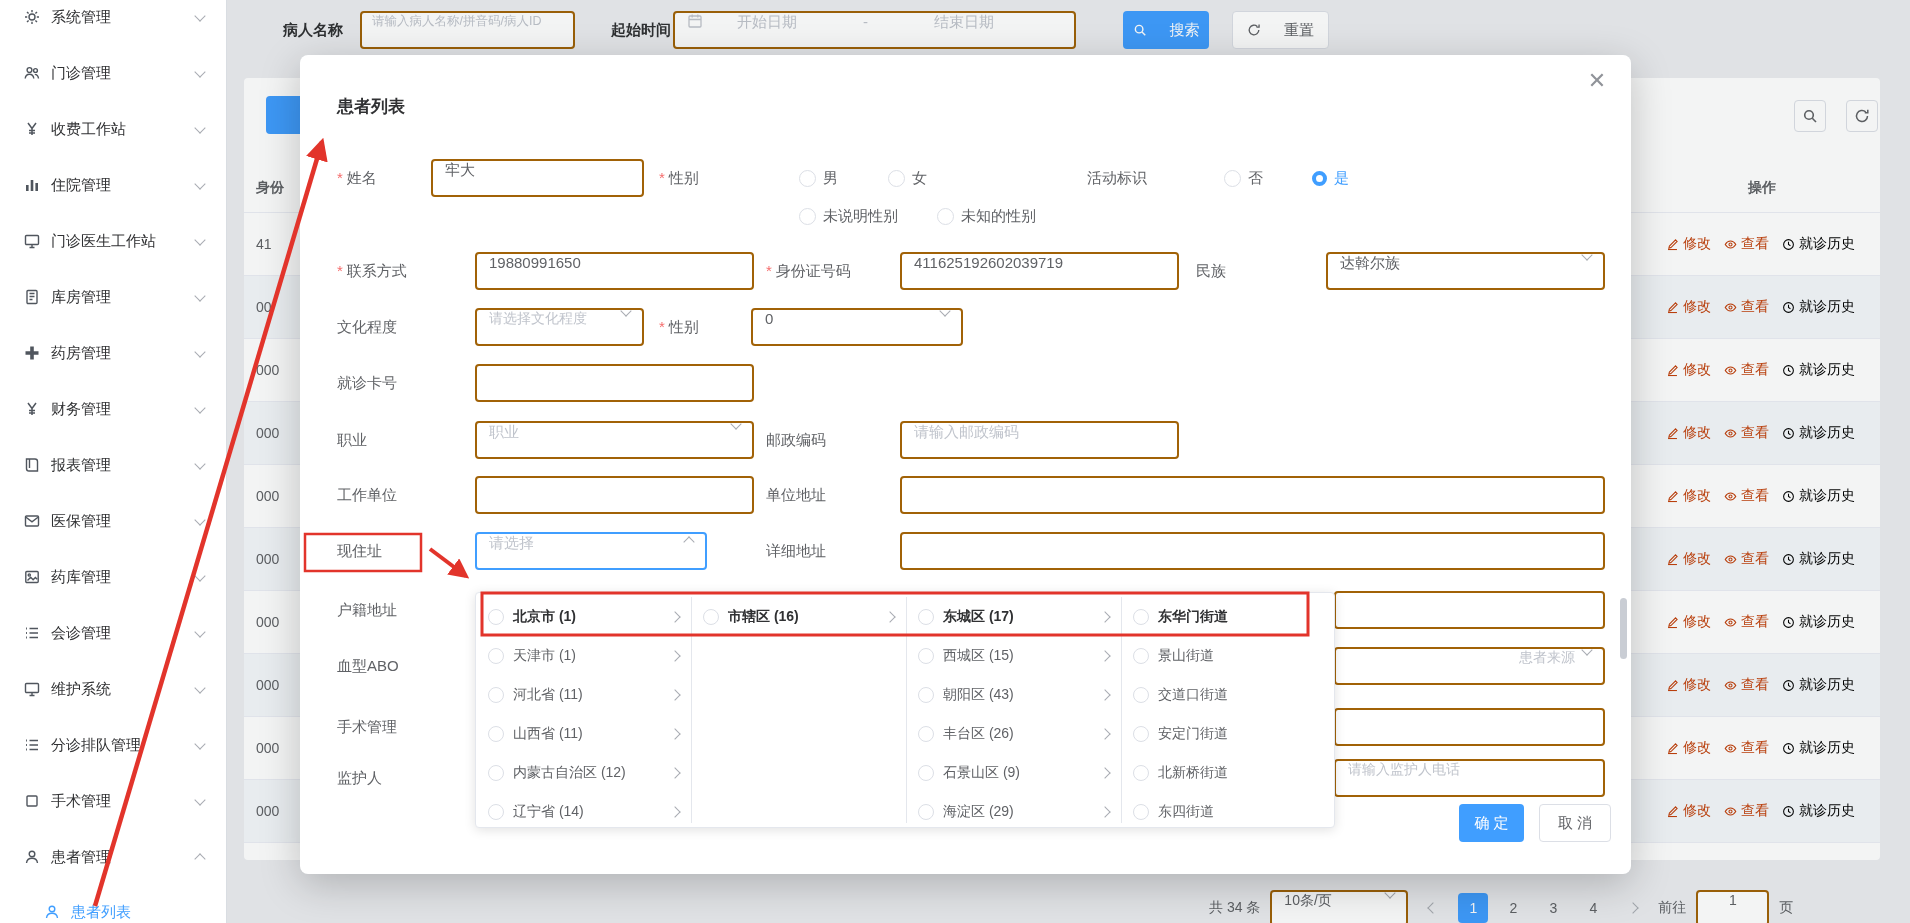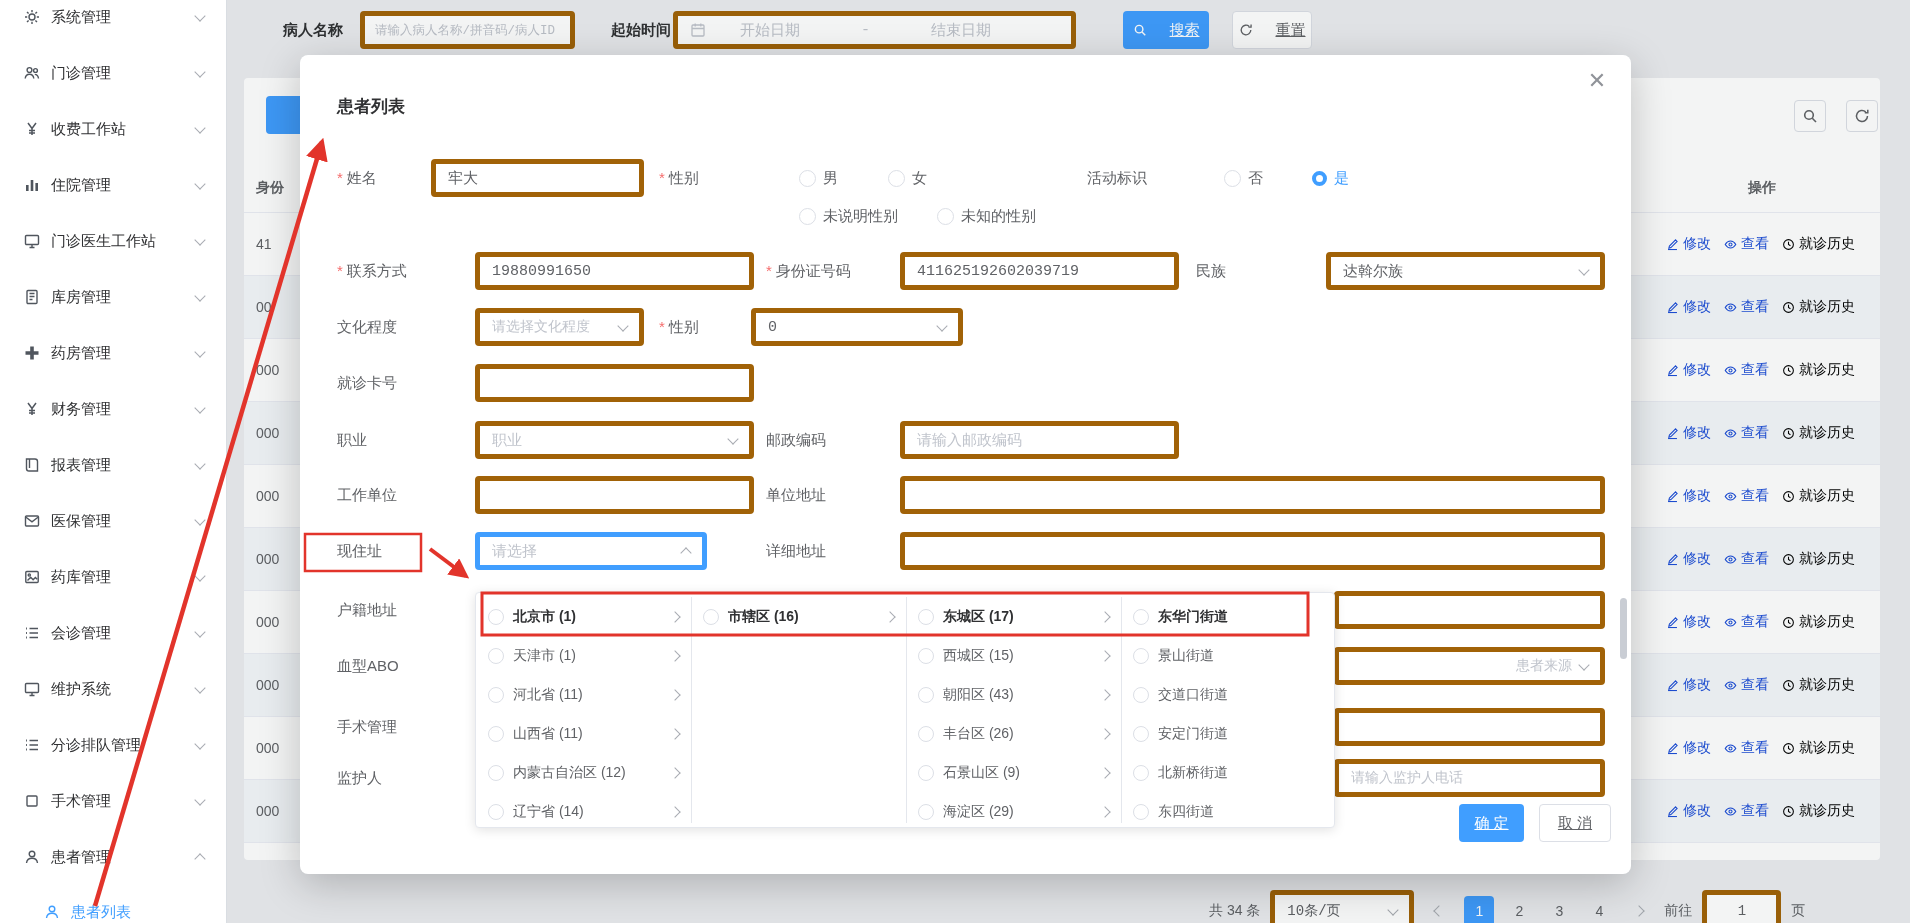--- a/index.html
+++ b/index.html
@@ -20,43 +20,43 @@
   .chev{width:7px;height:7px;border-right:1.6px solid #a8abb2;border-bottom:1.6px solid #a8abb2;
         display:inline-block;flex:none;}
   .chev.down{transform:rotate(45deg);margin-top:-3px;}
   .chev.up{transform:rotate(-135deg);margin-top:4px;}
   .chev.right{transform:rotate(-45deg);}
   .chev.left{transform:rotate(135deg);}
   [data-icon] svg{width:100%;height:100%;display:block;}
   .icon13{width:13px;height:13px;display:inline-block;flex:none;}
   .icon14{width:14px;height:14px;display:inline-block;flex:none;}
   .icon16{width:16px;height:16px;display:inline-block;flex:none;}
-  .input{height:38px;border:5px solid #a16207;border-radius:4px;background:#fff;display:flex;
-         align-items:center;padding:0 12px;font-size:15px;color:#606266;font-family:Liberation Mono, monospace;}
+  .input{height:38px;border:2px solid #a16207;border-radius:4px;background:#fff;display:flex;
+         padding:0 12px;font-size:15px;color:#606266;}
   .ph{color:#C0C4CC;}
   .sel-arrow{margin-left:auto;}
   .btn{height:38px;border-radius:4px;font-size:15px;display:flex;align-items:center;
-       justify-content:center;gap:23px;cursor:pointer;border:1px solid transparent;text-decoration:underline;}
+       justify-content:center;gap:23px;cursor:pointer;border:1px solid transparent;}
   .btn.primary{background:#409EFF;color:#fff;}
   .btn.plain{background:#fff;border-color:#DCDFE6;color:#606266;}
   
   .main{position:absolute;left:226px;top:0;right:0;bottom:0;}
   .filter-label{font-size:15px;font-weight:700;color:#303133;line-height:38px;}
   .card{background:#fff;border-radius:4px;}
   .tool-btn{width:32px;height:32px;border:1px solid #DCDFE6;border-radius:4px;background:#fff;
             display:flex;align-items:center;justify-content:center;color:#606266;}
   .thead{display:flex;align-items:center;border-bottom:1px solid #EBEEF5;}
   .th{font-size:14px;font-weight:700;color:#606266;}
   .tid{padding-left:12px;width:62px;overflow:hidden;white-space:nowrap;font-size:14px;color:#606266;}
   .actionh{position:absolute;left:1420px;width:196px;text-align:center;}
   .trow{height:62px;display:flex;align-items:center;border-bottom:1px solid #EBEEF5;position:relative;}
   .trow:nth-child(even){background:#F4F7FA;}
   .acts{position:absolute;left:1422px;width:200px;display:flex;gap:13px;align-items:center;}
   .alink{display:inline-flex;align-items:center;gap:4px;font-size:14px;white-space:nowrap;cursor:pointer;}
-  .blue{color:#1d4ed8;}
+  .blue{color:#c2410c;}
   .green{color:#000000;}
   .pager{display:flex;align-items:center;gap:10px;font-size:14px;color:#606266;}
   .page-num{min-width:30px;height:30px;border-radius:4px;display:flex;align-items:center;
             justify-content:center;font-size:14px;color:#606266;cursor:pointer;}
   .page-num.active{background:#409EFF;color:#fff;}
   .dim{position:absolute;inset:0;background:rgba(25,30,38,0.05);z-index:5;pointer-events:none;}
   
   .modal{position:absolute;left:300px;top:55px;width:1331px;height:819px;background:#fff;
          border-radius:8px;box-shadow:0 10px 40px rgba(0,0,0,0.22);z-index:10;}
   .m-title{position:absolute;left:37px;top:40px;font-size:17px;font-weight:700;color:#303133;}
@@ -279,21 +279,21 @@
   </div>
   <div class="btn primary abs" style="left:897px;top:11px;width:86px">
     <span class="icon14" data-icon="search-icon">
         <svg viewBox="0 0 16 16" fill="none" stroke="currentColor" stroke-width="1.6">
           <circle cx="7" cy="7" r="4.3"></circle>
           <path d="M10.3 10.3L14 14"></path>
         </svg>
       </span>
     <span>搜索</span>
   </div>
-  <div class="btn plain abs" style="left:1006px;top:11px;width:80px">
+  <div class="btn plain abs" style="left:1006px;top:11px;width:97px">
     <span class="icon14" data-icon="refresh-icon">
         <svg viewBox="0 0 16 16" fill="none" stroke="currentColor" stroke-width="1.5">
           <path d="M13.5 8a5.5 5.5 0 11-1.8-4.1"></path>
           <path d="M13.8 1.8v3h-3"></path>
         </svg>
       </span>
     <span>重置</span>
   </div>
 
   <div class="card abs" style="left:18px;top:78px;width:1636px;height:782px">

